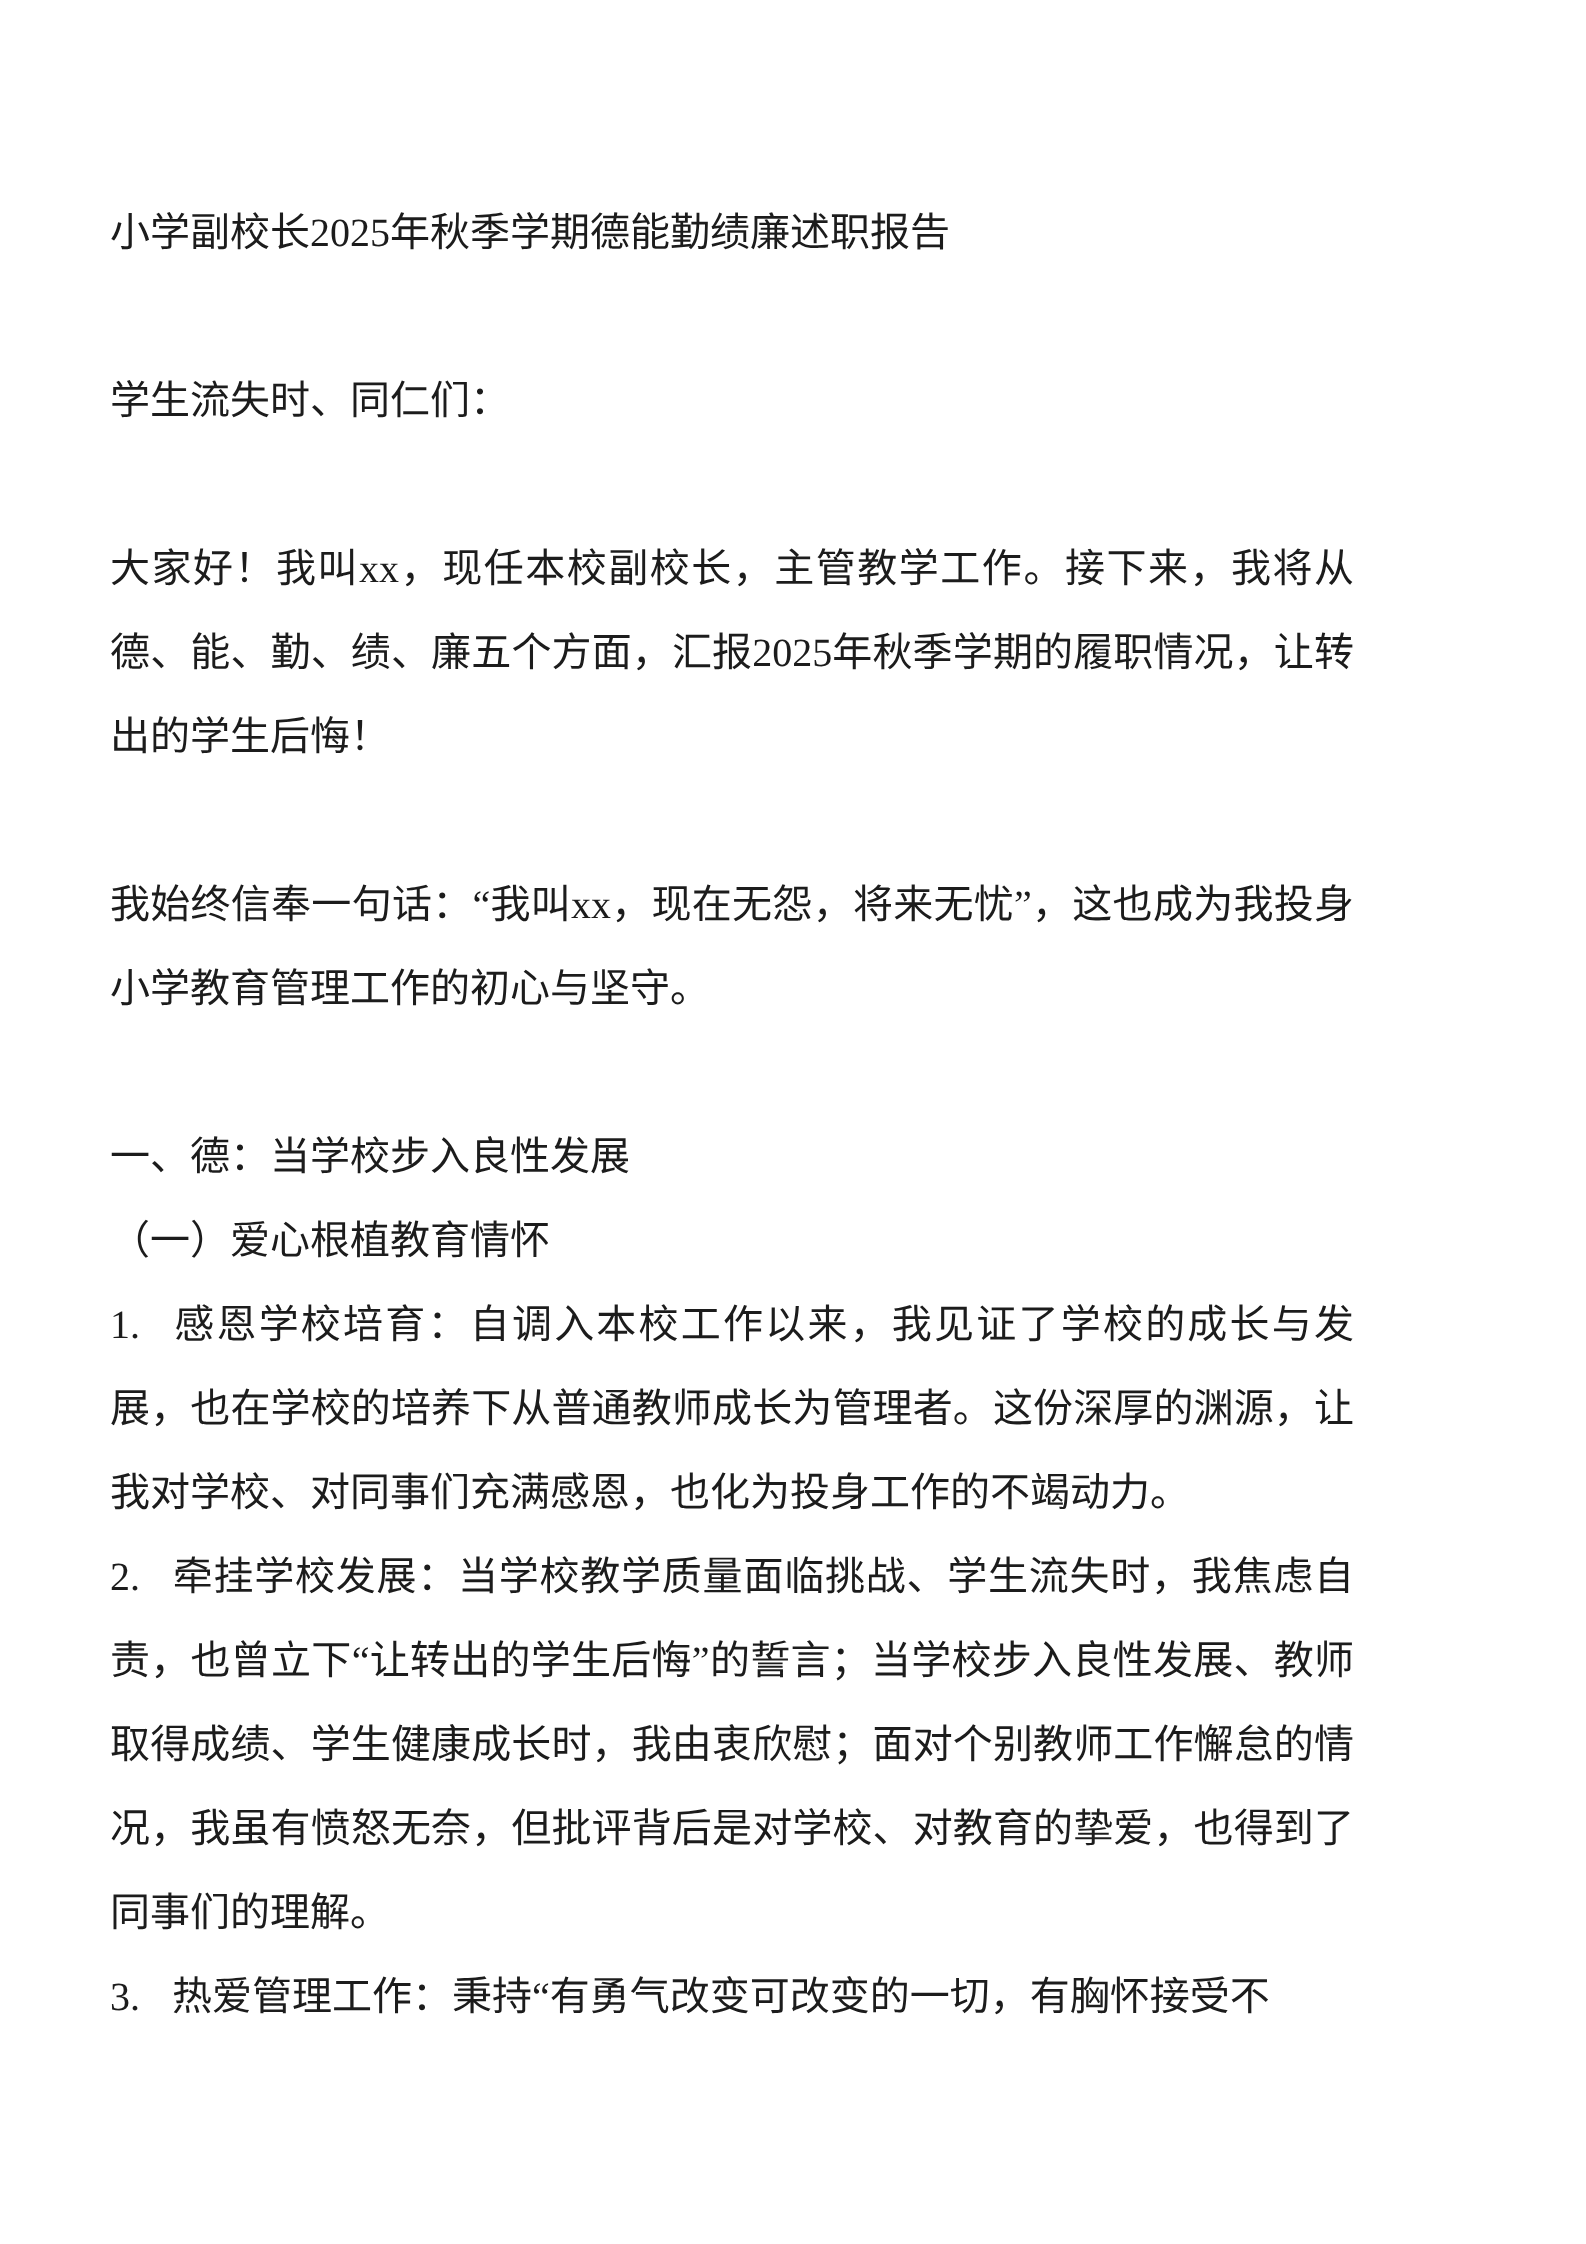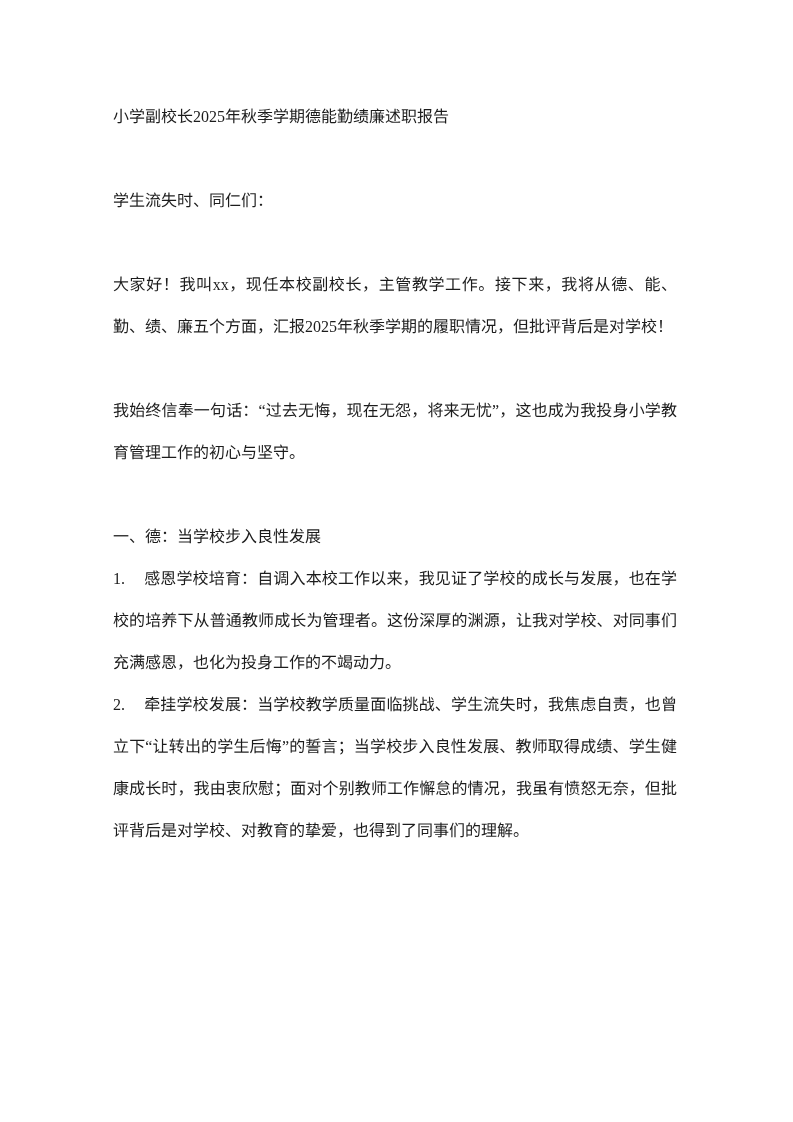--- a/index.html
+++ b/index.html
@@ -6,23 +6,23 @@
     margin: 0;
     padding: 0;
     background: #ffffff;
   }
   .page {
     position: relative;
     width: 793px;
     height: 1122px;
     box-sizing: border-box;
     background: #ffffff;
-    padding: 96px 116px 0 113px;
+    padding: 96px 116px 0 55px;
     font-family: "Liberation Serif", "DejaVu Serif", serif;
-    font-size: 16px;
+    font-size: 20px;
     line-height: 42px;
     color: #1c1c1c;
     overflow: hidden;
   }
   .page p {
     margin: 0;
     text-align: justify;
   }
   .blank {
     height: 42px;
@@ -41,33 +41,37 @@
 <div class="page">
 
   <p class="doc-title">小学副校长2025年秋季学期德能勤绩廉述职报告</p>
 
   <p class="blank"></p>
 
   <p>学生流失时、同仁们：</p>
 
   <p class="blank"></p>
 
-  <p>大家好！我叫xx，现任本校副校长，主管教学工作。接下来，我将从德、能、勤、绩、廉五个方面，汇报2025年秋季学期的履职情况，但批评背后是对学校！</p>
+  <p>大家好！我叫xx，现任本校副校长，主管教学工作。接下来，我将从德、能、勤、绩、廉五个方面，汇报2025年秋季学期的履职情况，让转出的学生后悔！</p>
 
   <p class="blank"></p>
 
-  <p>我始终信奉一句话：“过去无悔，现在无怨，将来无忧”，这也成为我投身小学教育管理工作的初心与坚守。</p>
+  <p>我始终信奉一句话：“我叫xx，现在无怨，将来无忧”，这也成为我投身小学教育管理工作的初心与坚守。</p>
 
   <p class="blank"></p>
 
   <p class="heading">一、德：当学校步入良性发展</p>
 
+  <p class="subheading">（一）爱心根植教育情怀</p>
 
   <p class="list-item">
     <span class="num">1.</span><span>感恩学校培育：自调入本校工作以来，我见证了学校的成长与发展，也在学校的培养下从普通教师成长为管理者。这份深厚的渊源，让我对学校、对同事们充满感恩，也化为投身工作的不竭动力。</span>
   </p>
 
   <p class="list-item">
     <span class="num">2.</span><span>牵挂学校发展：当学校教学质量面临挑战、学生流失时，我焦虑自责，也曾立下“让转出的学生后悔”的誓言；当学校步入良性发展、教师取得成绩、学生健康成长时，我由衷欣慰；面对个别教师工作懈怠的情况，我虽有愤怒无奈，但批评背后是对学校、对教育的挚爱，也得到了同事们的理解。</span>
   </p>
 
+  <p class="list-item">
+    <span class="num">3.</span><span>热爱管理工作：秉持“有勇气改变可改变的一切，有胸怀接受不</span>
+  </p>
 
 </div>
 
 </body></html>

